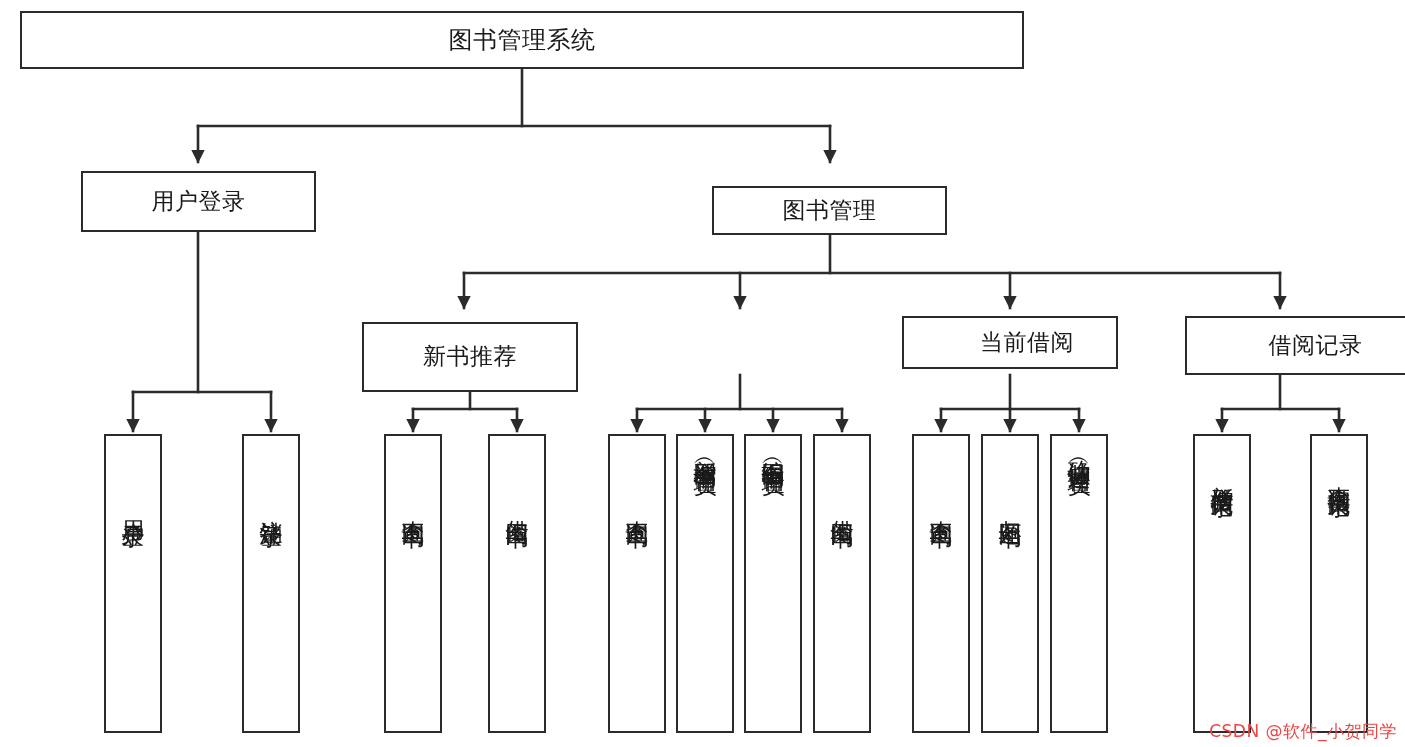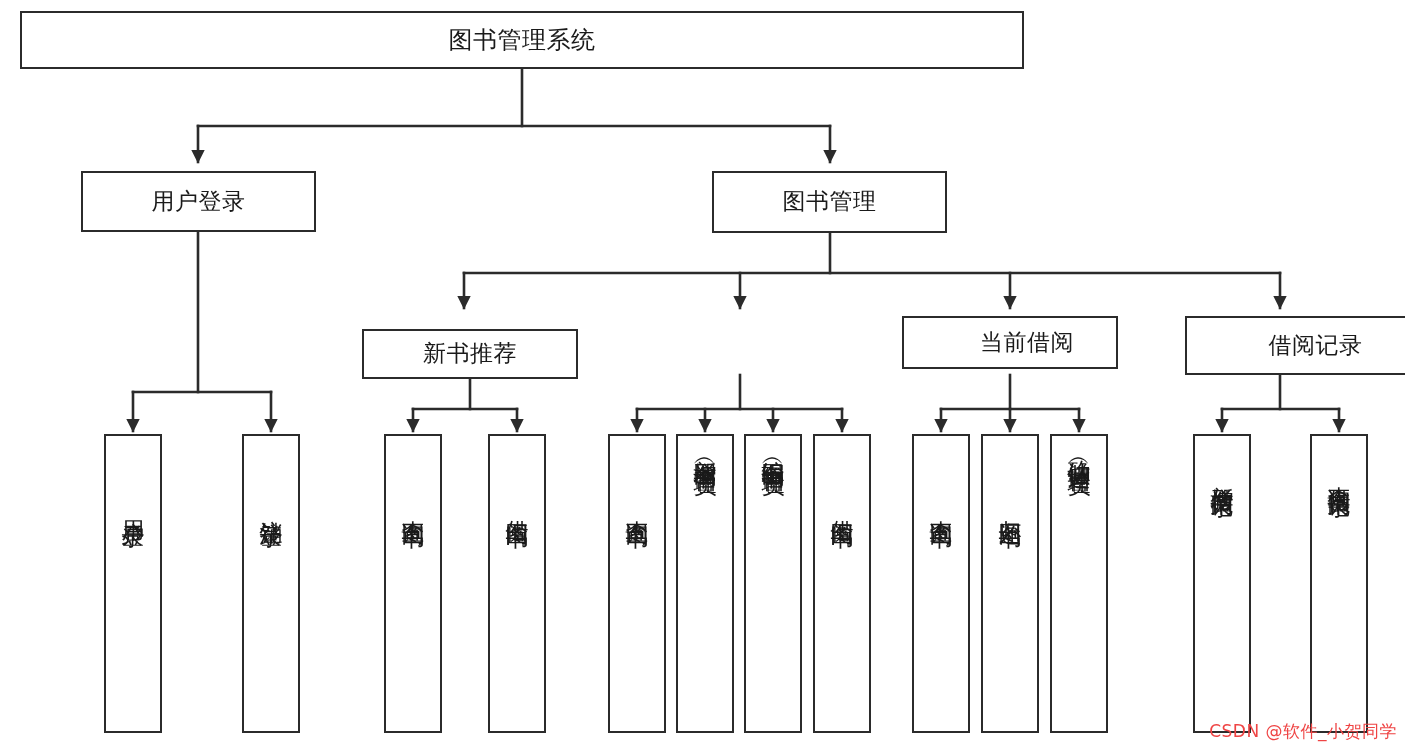--- a/index.html
+++ b/index.html
@@ -127,25 +127,25 @@
     </g>
   </svg>
 
   <div class="node h root" style="left:20px; top:11px; width:1004px; height:58px;">
     <span>图书管理系统</span>
   </div>
 
   <div class="node h" style="left:81px; top:171px; width:235px; height:61px;">
     <span>用户登录</span>
   </div>
-  <div class="node h" style="left:712px; top:171px; width:235px; height:62px;">
+  <div class="node h" style="left:712px; top:186px; width:235px; height:49px;">
     <span>图书管理</span>
   </div>
 
-  <div class="node h" style="left:362px; top:329px; width:216px; height:50px;align-items:center;">
+  <div class="node h" style="left:362px; top:322px; width:216px; height:70px;align-items:center;">
     <span>新书推荐</span>
   </div>
   <div class="node h" style="left:902px; top:316px; width:216px; height:53px;padding-left:34px;">
     <span>当前借阅</span>
   </div>
   <div class="node h" style="left:1185px; top:316px; width:261px; height:59px;">
     <span>借阅记录</span>
   </div>
 
   <div class="node v" style="left:104px; top:434px; width:58px; height:299px;">

